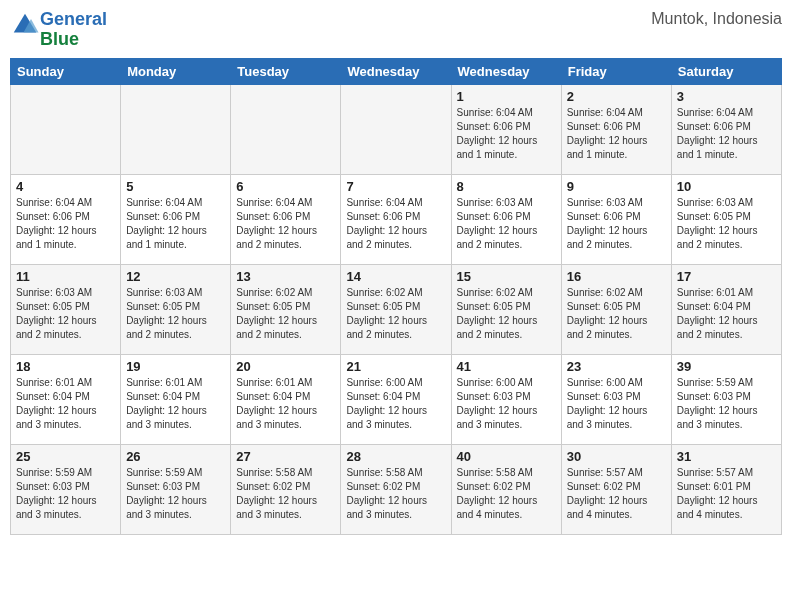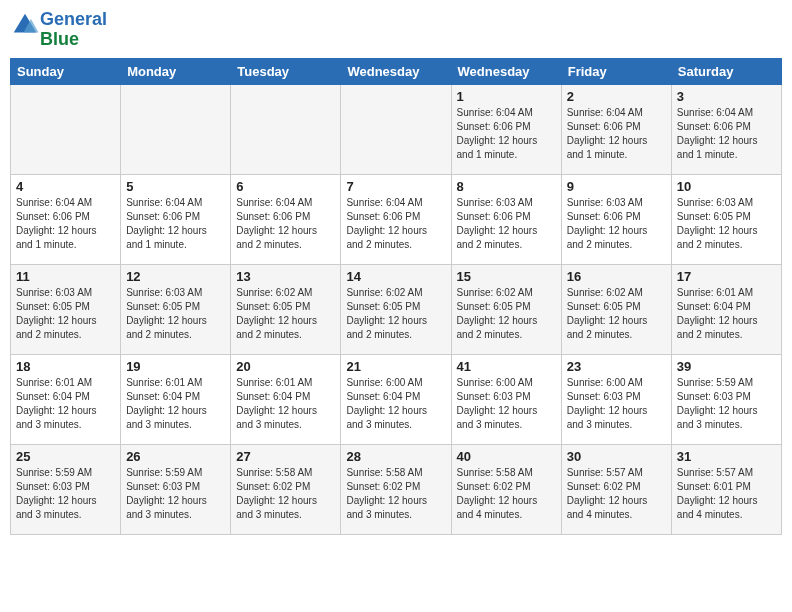--- a/index.html
+++ b/index.html
@@ -103,20 +103,21 @@
     <svg class="logo-icon" viewBox="0 0 40 40">
       <polygon points="20,5 35,30 5,30" fill="#2a6db5"></polygon>
       <polygon points="28,12 38,30 18,30" fill="#5ba0d0" opacity="0.7"></polygon>
     </svg>
     <div class="logo-text">
       <div><span>General</span></div>
       <div><span style="color:#15803d">Blue</span></div>
     </div>
   </div>
   <div class="title-block">
+    <div class="location">Muntok, Indonesia</div>
   </div>
 </div>
 
 <table>
   <thead>
     <tr>
     <th>Sunday</th>
         <th>Monday</th>
         <th>Tuesday</th>
         <th>Wednesday</th>

